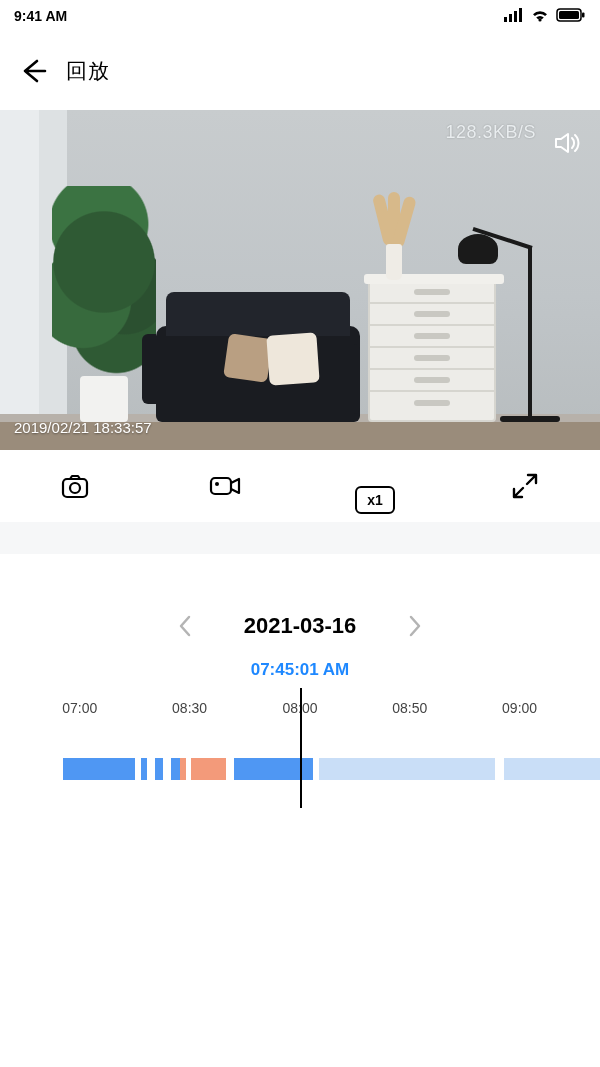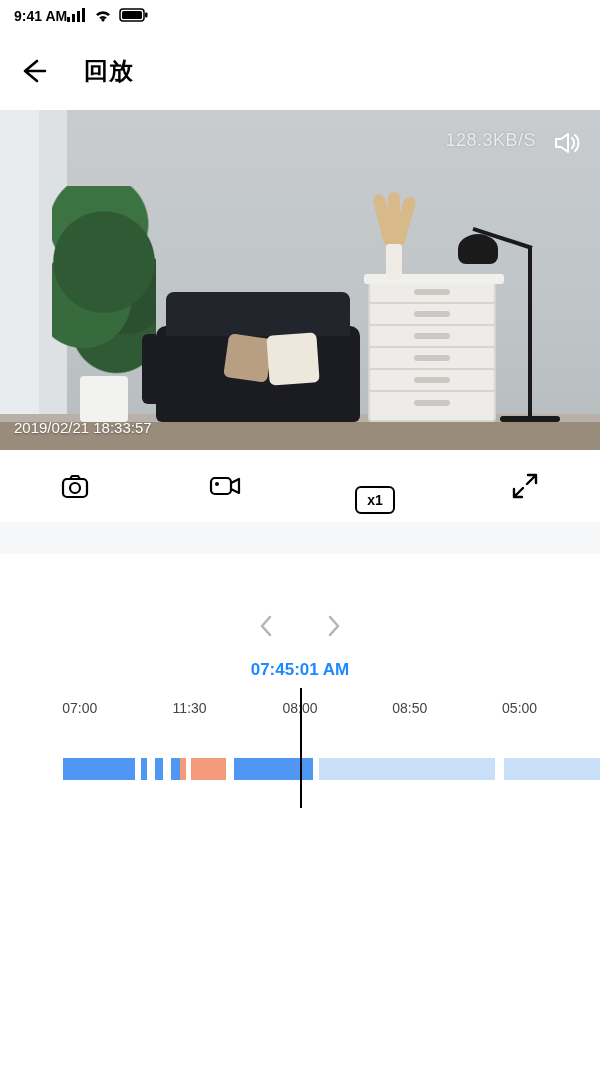--- a/index.html
+++ b/index.html
@@ -8,36 +8,36 @@
       height: 1067px;
       background: #fff;
       font-family: -apple-system, "Helvetica Neue", Arial, sans-serif;
       overflow: hidden;
       position: relative;
     }
     .status-bar {
       height: 30px;
       display: flex;
       align-items: center;
-      justify-content: flex-start;
+      justify-content: space-between;
       padding: 16px 14px;
       font-size: 14px;
       font-weight: 600;
       color: #000;
     }
     .status-right { display: flex; align-items: center; gap: 6px; }
     .nav-bar {
       height: 78px;
       display: flex;
       align-items: center;
       padding: 0 18px;
       gap: 18px;
     }
     .back-arrow { width: 30px; height: 30px; display:flex; align-items:center; justify-content:center; }
-    .nav-title { font-size: 24px; font-weight: 700; letter-spacing: 1px; margin-left: 18px; }
+    .nav-title { font-size: 21px; font-weight: 400; letter-spacing: 1px; }
 
     .video-area {
       width: 600px;
       height: 340px;
       position: relative;
       background: linear-gradient(180deg, #c8ccce 0%, #c0c5c8 55%, #b7bcbe 100%);
       overflow: hidden;
     }
     
     .wall-left-panel {
@@ -78,21 +78,21 @@
     .pampas .vase{position:absolute;left:10px;bottom:0;width:16px;height:36px;background:#efece6;border-radius:3px 3px 5px 5px;}
     .pampas .plume{position:absolute;width:12px;height:52px;border-radius:12px;background:#d7b98a;}
     .pampas .p1{left:2px;bottom:34px;transform:rotate(-14deg);}
     .pampas .p2{left:12px;bottom:36px;}
     .pampas .p3{left:22px;bottom:32px;transform:rotate(16deg);}
     .lamp-base{position:absolute;left:500px;bottom:28px;width:60px;height:6px;background:#1a1a1a;border-radius:4px;}
     .lamp-pole{position:absolute;left:528px;bottom:34px;width:4px;height:170px;background:#1a1a1a;}
     .lamp-arm{position:absolute;left:470px;bottom:200px;width:62px;height:4px;background:#1a1a1a;transform-origin:right center;transform:rotate(18deg);}
     .lamp-shade{position:absolute;left:458px;bottom:186px;width:40px;height:30px;background:#1a1a1a;border-radius:50% 50% 8px 8px;}
     .overlay-bitrate{
-      position:absolute; right:64px; top:20px; color:#e9edef; font-size:18px; letter-spacing:.5px;
+      position:absolute; right:64px; top:12px; color:#e9edef; font-size:18px; letter-spacing:.5px;
       text-shadow:0 0 2px rgba(0,0,0,.25);
     }
     .sound-btn{
       position:absolute; right:14px; top:14px; width:38px; height:38px; display:flex;align-items:center;justify-content:center;
     }
     .overlay-timestamp{
       position:absolute; left:14px; bottom:14px; color:#fff; font-size:15px;
       text-shadow:0 1px 2px rgba(0,0,0,.4);
       text-align:center;
     }
@@ -239,37 +239,38 @@
 
 <div class="gap-band"></div>
 <div class="gap-band2"></div>
 
 <div class="date-row">
   <div class="date-chevron">
     <svg width="14" height="22" viewBox="0 0 14 22">
         <path d="M11 2L3 11l8 9" fill="none" stroke="#777" stroke-width="2.5" stroke-linecap="round" stroke-linejoin="round"></path>
       </svg>
   </div>
+  <div>2021-03-16</div>
   <div class="date-chevron">
     <svg width="14" height="22" viewBox="0 0 14 22">
         <path d="M3 2l8 9-8 9" fill="none" stroke="#777" stroke-width="2.5" stroke-linecap="round" stroke-linejoin="round"></path>
       </svg>
   </div>
 </div>
 
 <div class="playhead-time">07:45:01 AM</div>
 
 <div class="timeline-wrap">
   <div class="timeline-inner">
     <div class="ticks">
         <div class="tick-label" style="left: 13.3%;">07:00</div>
-        <div class="tick-label" style="left: 31.6%;">11:30</div>
+        <div class="tick-label" style="left: 31.6%;">08:30</div>
         <div class="tick-label" style="left: 50%;">08:00</div>
         <div class="tick-label" style="left: 68.3%;">08:50</div>
-        <div class="tick-label" style="left: 86.6%;">05:00</div>
+        <div class="tick-label" style="left: 86.6%;">09:00</div>
       </div>
     <div class="segments">
         <div class="seg c-blue" style="left: 10.5%; width: 12%;"></div>
         <div class="seg c-blue" style="left: 23.5%; width: 1%;"></div>
         <div class="seg c-blue" style="left: 25.8%; width: 1.4%;"></div>
         <div class="seg c-blue" style="left: 28.5%; width: 1.5%;"></div>
         <div class="seg c-orange" style="left: 30%; width: 1%;"></div>
         <div class="seg c-orange" style="left: 31.8%; width: 5.8%;"></div>
         <div class="seg c-blue" style="left: 39%; width: 13.2%;"></div>
         <div class="seg c-light" style="left: 53.2%; width: 29.3%;"></div>

